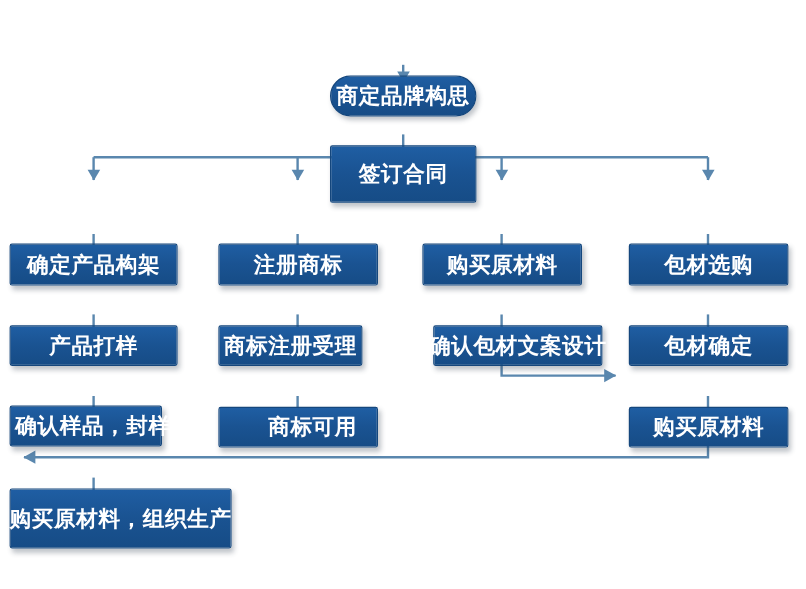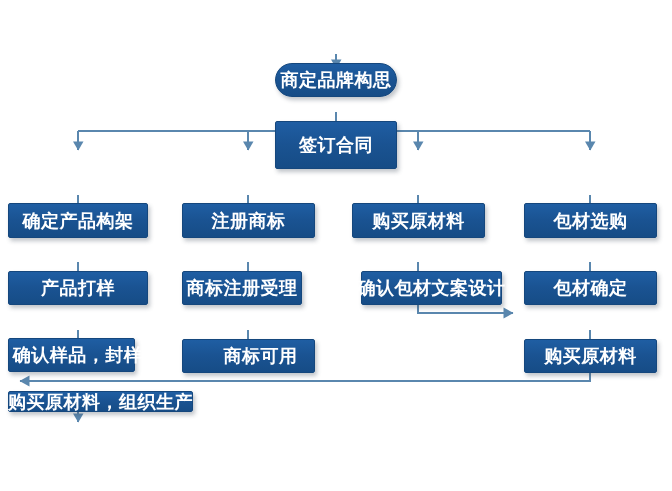--- a/index.html
+++ b/index.html
@@ -140,18 +140,18 @@
   </div>
 
   <div class="node square" style="left:182px; top:296px; width:133px; height:34px;padding-left:24px;">
     <span>商标可用</span>
   </div>
 
   <div class="node square" style="left:524px; top:296px; width:133px; height:34px;">
     <span>购买原材料</span>
   </div>
 
-  <div class="node square" style="left:8px; top:348px; width:185px; height:21px;">
+  <div class="node square" style="left:8px; top:364px; width:185px; height:50px;">
     <span>购买原材料，组织生产</span>
   </div>
 
 
 </div>
 
 </body></html>

